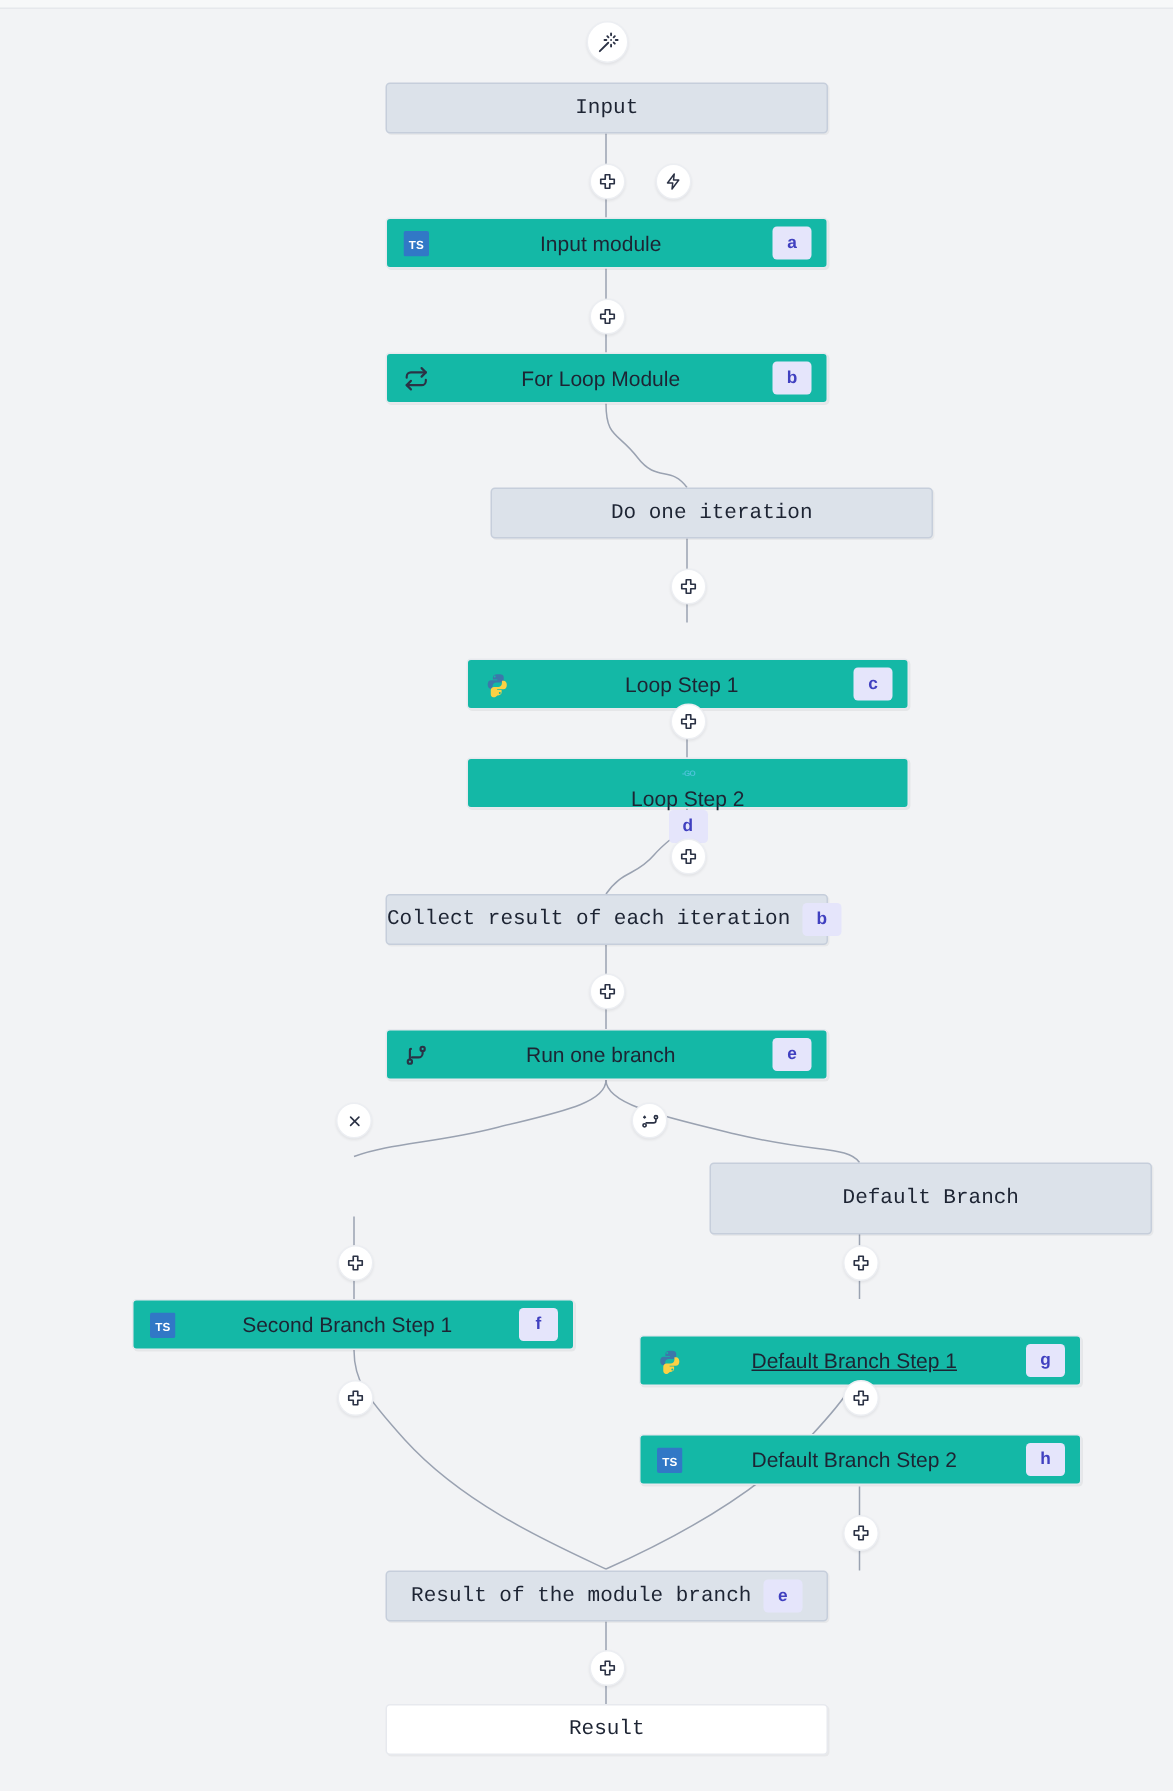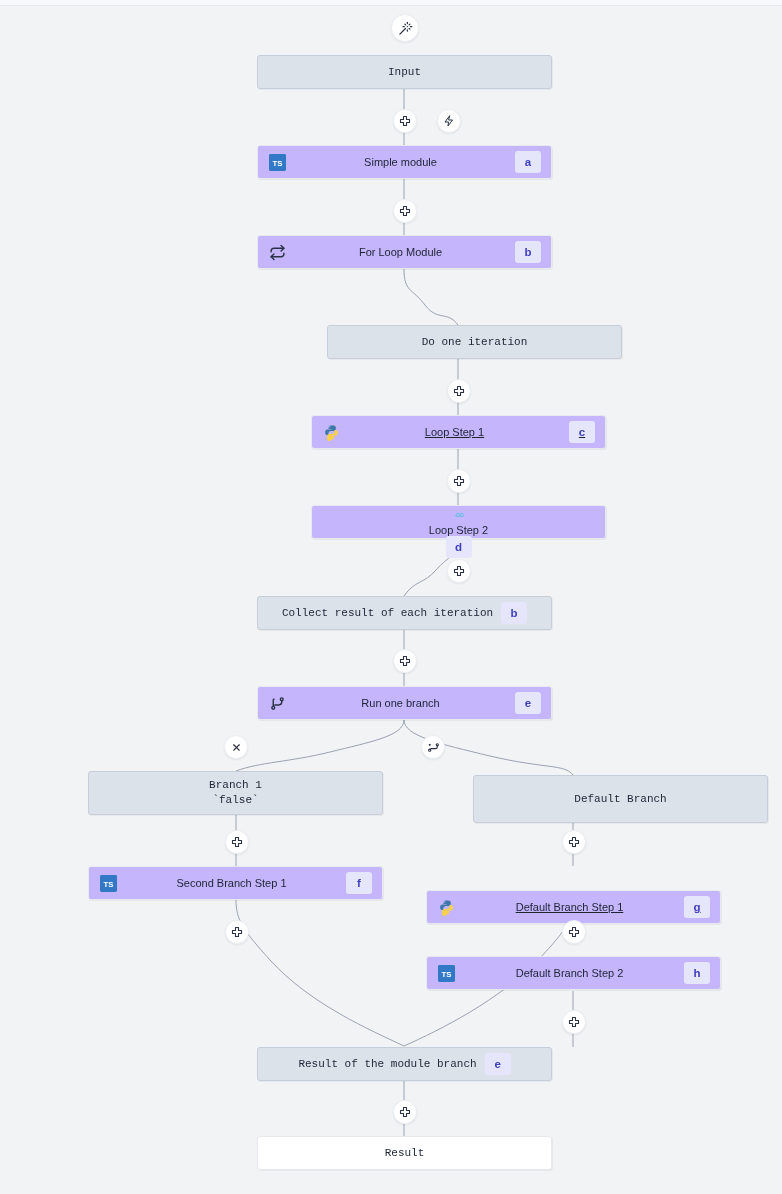--- a/index.html
+++ b/index.html
@@ -57,37 +57,37 @@
   }
   .node.mono-plain {
     background: #ffffff;
     border: 1px solid #e7e9ee;
     justify-content: center;
     font-family: "Liberation Mono", monospace;
     font-size: 12.5px;
     box-shadow: 1px 1px 0 rgba(0,0,0,0.045);
   }
   .node.step {
-    background: #c4b5fd;
+    background: #14b8a6;
     border: 1px solid #e7e9ee;
     box-shadow: 1px 1px 0 rgba(0,0,0,0.05);
     padding: 0 10px;
   }
   .node .lang-icon {
     width: 18px;
     height: 18px;
     flex: 0 0 18px;
     display: flex;
     align-items: center;
     justify-content: center;
   }
   .node .node-label {
     flex: 1 1 auto;
     text-align: center;
-    font-size: 11px;
+    font-size: 14px;
     color: #1d2433;
     white-space: pre;
   }
   .node .node-label.two-line {
     line-height: 15px;
   }
   .badge {
     flex: 0 0 auto;
     min-width: 26px;
     height: 22px;
@@ -291,84 +291,80 @@
     <span class="node-label">Input</span>
   </div>
 
   <div class="node step" style="left:257px; top:145px; width:295px; height:34px;">
     <span class="lang-icon">
       <svg width="17" height="17" viewBox="0 0 24 24">
           <rect width="24" height="24" rx="2" fill="#3178c6"></rect>
           <text x="12" y="17" font-family="Liberation Sans, sans-serif" font-size="11" font-weight="bold" fill="#ffffff" text-anchor="middle">TS</text>
         </svg>
     </span>
-    <span class="node-label">Simple module</span>
+    <span class="node-label">Input module</span>
     <span class="badge">a</span>
   </div>
 
   <div class="node step" style="left:257px; top:235px; width:295px; height:34px;">
     <span class="lang-icon">
       <svg width="17" height="17" viewBox="0 0 24 24" fill="none" stroke="#2b3245" stroke-width="2" stroke-linecap="round" stroke-linejoin="round">
         <path d="m17 2 4 4-4 4"></path>
           <path d="M3 11v-1a4 4 0 0 1 4-4h14"></path>
         <path d="m7 22-4-4 4-4"></path>
           <path d="M21 13v1a4 4 0 0 1-4 4H3"></path>
       </svg>
     </span>
     <span class="node-label">For Loop Module</span>
     <span class="badge">b</span>
   </div>
 
   <div class="node virtual" style="left:327px; top:325px; width:295px; height:34px;">
     <span class="node-label">Do one iteration</span>
   </div>
 
-  <div class="node step" style="left:311px; top:415px; width:295px; height:34px;text-decoration:underline;">
+  <div class="node step" style="left:311px; top:439px; width:295px; height:34px;">
     <span class="lang-icon">
       <svg width="17" height="17" viewBox="0 0 24 24">
         <path d="M11.9 2c-2.3 0-4 .9-4 2.9v2.2h4.2v.6H6.3c-2 0-3.3 1.4-3.3 4 0 2.5 1.1 4 3.1 4h1.5v-2.4c0-2 1.6-3.5 3.6-3.5h3.9c1.7 0 3-1.4 3-3V4.9C18.1 3 16.6 2 14.3 2zm-2.3 1.3c.5 0 .9.4.9.9s-.4.9-.9.9-.9-.4-.9-.9.4-.9.9-.9z" fill="#3c78aa"></path>
         <path d="M12.1 22c2.3 0 4-.9 4-2.9v-2.2h-4.2v-.6h5.8c2 0 3.3-1.4 3.3-4 0-2.5-1.1-4-3.1-4h-1.5v2.4c0 2-1.6 3.5-3.6 3.5H8.9c-1.7 0-3 1.4-3 3v3.9c0 1.9 1.5 2.9 3.8 2.9zm2.3-1.3c-.5 0-.9-.4-.9-.9s.4-.9.9-.9.9.4.9.9-.4.9-.9.9z" fill="#fbd144"></path>
       </svg>
     </span>
     <span class="node-label">Loop Step 1</span>
     <span class="badge">c</span>
   </div>
 
   <div class="node step" style="left:311px; top:505px; width:295px; height:34px;flex-direction:column;">
     <span class="lang-icon">
       <svg width="22" height="12" viewBox="0 0 44 20">
         <text x="22" y="15" font-family="Liberation Sans, sans-serif" font-size="13" font-weight="bold" fill="#4fc3da" text-anchor="middle" letter-spacing="-1">-GO</text>
       </svg>
     </span>
     <span class="node-label">Loop Step 2</span>
     <span class="badge">d</span>
   </div>
 
-  <div class="node virtual" style="left:257px; top:596px; width:295px; height:34px; justify-content:center;">
+  <div class="node virtual" style="left:257px; top:596px; width:295px; height:34px; justify-content:space-between;">
     <span class="node-label" style="flex:0 0 auto;">Collect result of each iteration</span>
     <span class="badge inline">b</span>
   </div>
 
   <div class="node step" style="left:257px; top:686px; width:295px; height:34px;">
     <span class="lang-icon">
       <svg width="17" height="17" viewBox="0 0 24 24" fill="none" stroke="#2b3245" stroke-width="2" stroke-linecap="round" stroke-linejoin="round">
         <circle cx="6" cy="18" r="2"></circle>
           <circle cx="18" cy="6" r="2"></circle>
         <path d="M6 16V7a1 1 0 0 1 1-1h0"></path>
         <path d="M18 8v2a4 4 0 0 1-4 4H8"></path>
       </svg>
     </span>
     <span class="node-label">Run one branch</span>
     <span class="badge">e</span>
   </div>
 
-  <div class="node virtual" style="left:88px; top:771px; width:295px; height:44px;">
-    <span class="node-label two-line">Branch 1
-`false`</span>
-  </div>
 
   <div class="node virtual" style="left:426px; top:775px; width:295px; height:48px;margin-left:47px;">
     <span class="node-label">Default Branch</span>
   </div>
 
   <div class="node step" style="left:88px; top:866px; width:295px; height:34px;">
     <span class="lang-icon">
       <svg width="17" height="17" viewBox="0 0 24 24">
           <rect width="24" height="24" rx="2" fill="#3178c6"></rect>
           <text x="12" y="17" font-family="Liberation Sans, sans-serif" font-size="11" font-weight="bold" fill="#ffffff" text-anchor="middle">TS</text>

